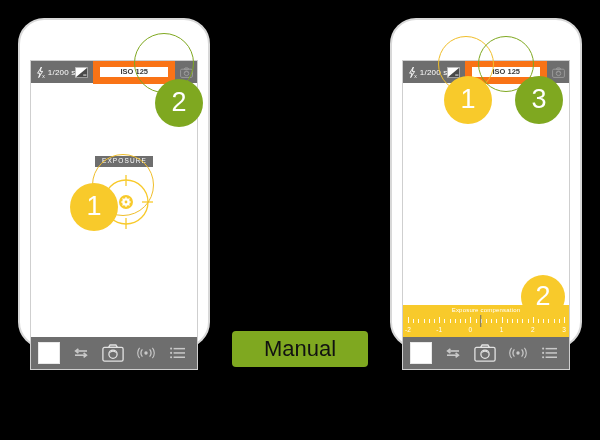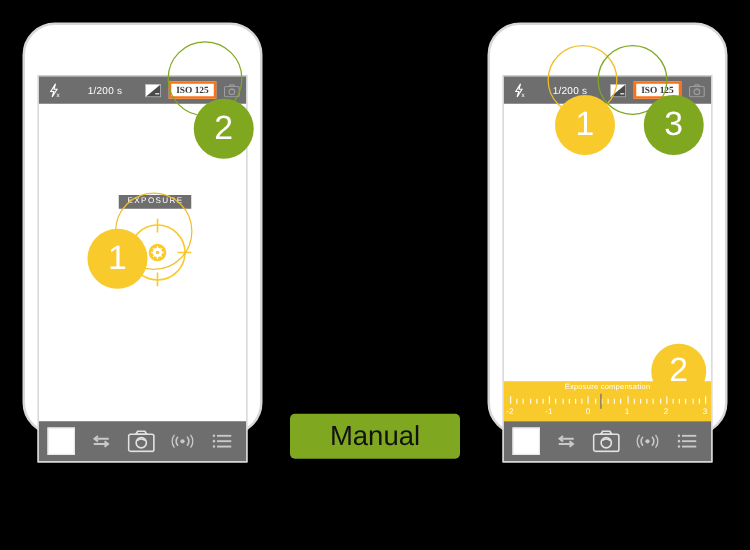--- a/index.html
+++ b/index.html
@@ -76,29 +76,28 @@
   }
   .tb-ev {
     width: 15px;
     height: 13px;
     display: flex;
     justify-content: center;
     align-items: center;
   }
   .tb-iso {
     margin-left: 5px;
-    border: 2px solid #f97316;
+    border: 7px solid #f97316;
     background: #ffffff;
     color: #3a3a3a;
     font-size: 7.5px;
     font-weight: bold;
-    padding: 1px 4px;
+    padding: 1px 20px;
     white-space: nowrap;
     line-height: 1;
-    font-family: Liberation Serif, serif;
   }
   .tb-cam {
     margin-left: 5px;
     width: 15px;
     height: 13px;
     display: flex;
     justify-content: center;
     align-items: center;
   }
 

